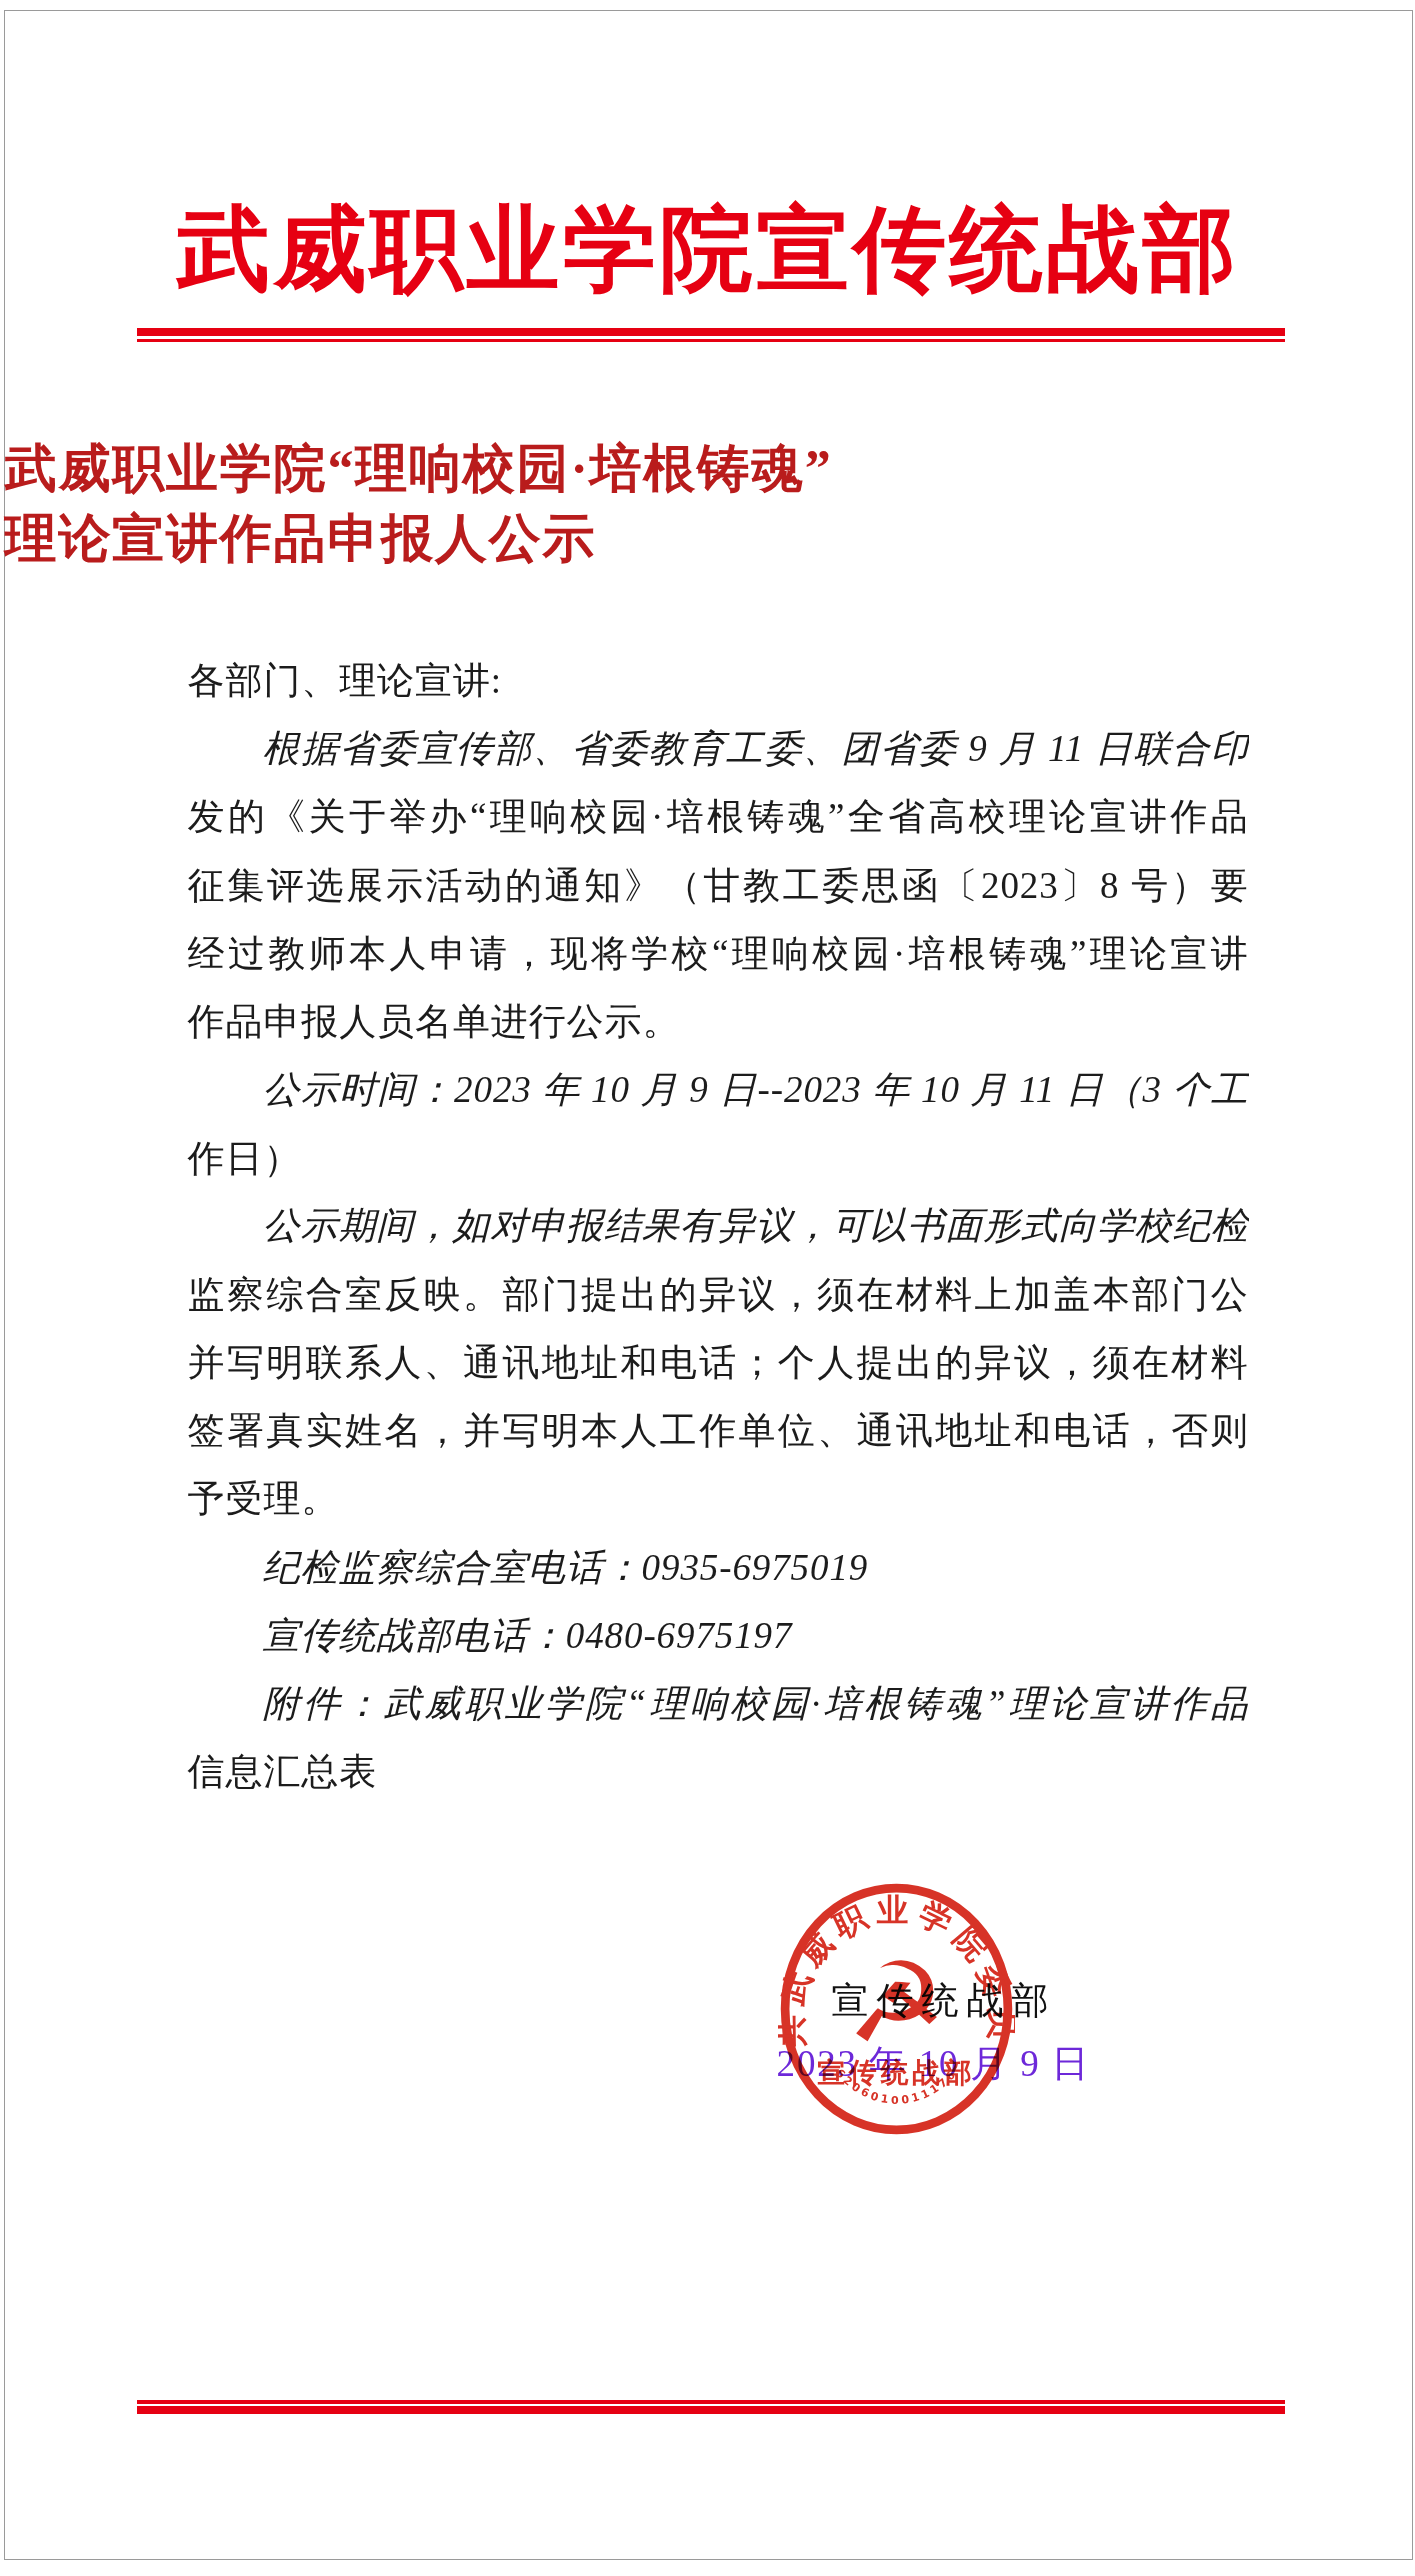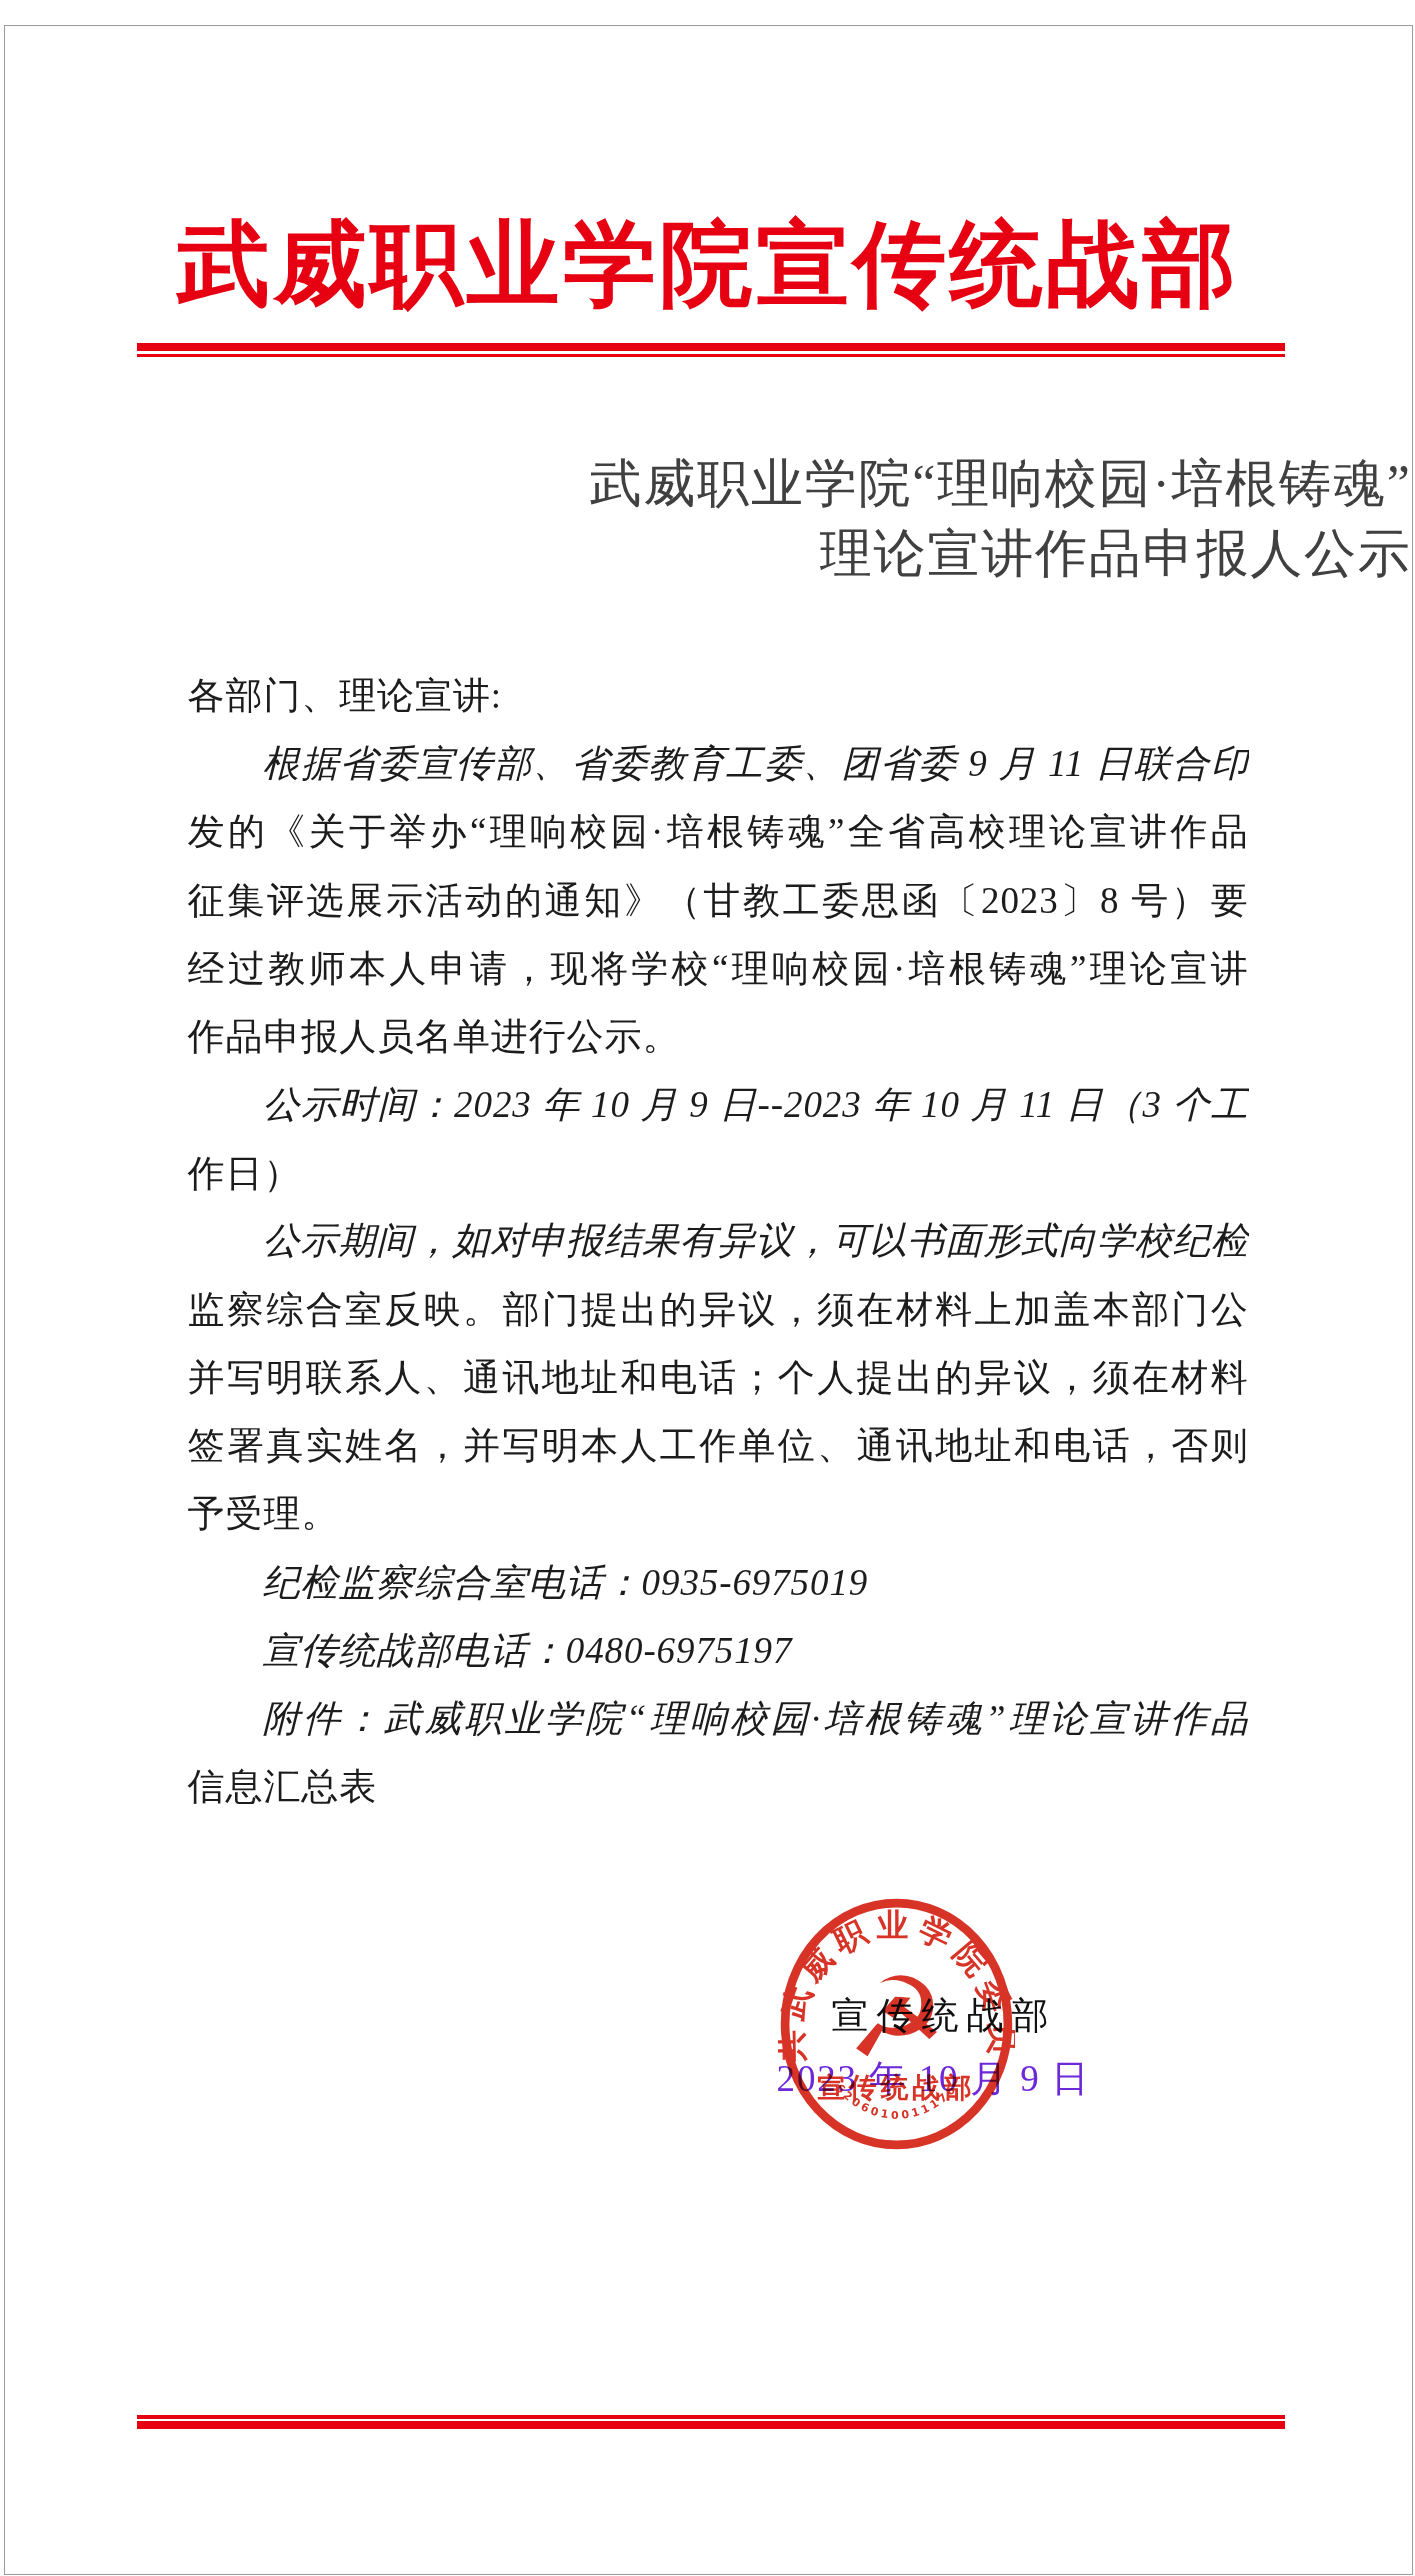--- a/index.html
+++ b/index.html
@@ -1,31 +1,31 @@
 <!DOCTYPE html>
 <html style="font-size:14.3px"><head>
 <meta charset="utf-8">
 <style>
   html,body{margin:0;padding:0;background:#ffffff;}
   body{width:1415px;height:2576px;position:relative;overflow:hidden;
        font-family:"Liberation Serif","DejaVu Serif",serif;}
-  .page{position:absolute;left:3.6px;top:25px;width:1407px;height:2548px;
+  .page{position:absolute;left:3.6px;top:10px;width:1407px;height:2548px;
         background:#ffffff;border:0.9px solid #9a9a9a;}
   .masthead{position:absolute;left:0;top:185px;width:100%;text-align:center;
         color:#e60012;font-size:93px;font-weight:700;letter-spacing:3.6px;
         line-height:107px;white-space:nowrap;}
   .rule{position:absolute;left:132px;width:1148px;}
   .rule-top{top:317px;}
   .rule-bottom{top:2389px;}
   .rule .bar{width:100%;background:#e60012;}
   .rule .thick{height:8px;}
   .rule .thin{height:3.6px;}
   .rule .gap{height:2.7px;background:transparent;}
-  .doc-title{position:absolute;left:0;top:423px;width:100%;text-align:right;
-        color:#404040;font-weight:400;font-size:52px;line-height:70px;
+  .doc-title{position:absolute;left:0;top:423px;width:100%;text-align:left;
+        color:#b91c1c;font-weight:700;font-size:52px;line-height:70px;
         letter-spacing:1.8px;white-space:nowrap;}
   .body-line{position:absolute;left:183px;width:1061px;height:52px;
         font-size:37px;line-height:50px;color:#1c1c1c;white-space:nowrap;
         letter-spacing:0.9px;}
   .indent{padding-left:75px;width:986px;font-style:italic;}
   .justify{text-align:justify;text-align-last:justify;white-space:normal;
         overflow:hidden;height:52px;}
   .signature{position:absolute;top:1965px;left:827px;font-size:37px;color:#111;
         letter-spacing:8px;white-space:nowrap;z-index:4;}
   .docdate{position:absolute;top:2028px;left:772px;font-size:37px;color:#6d28d9;

